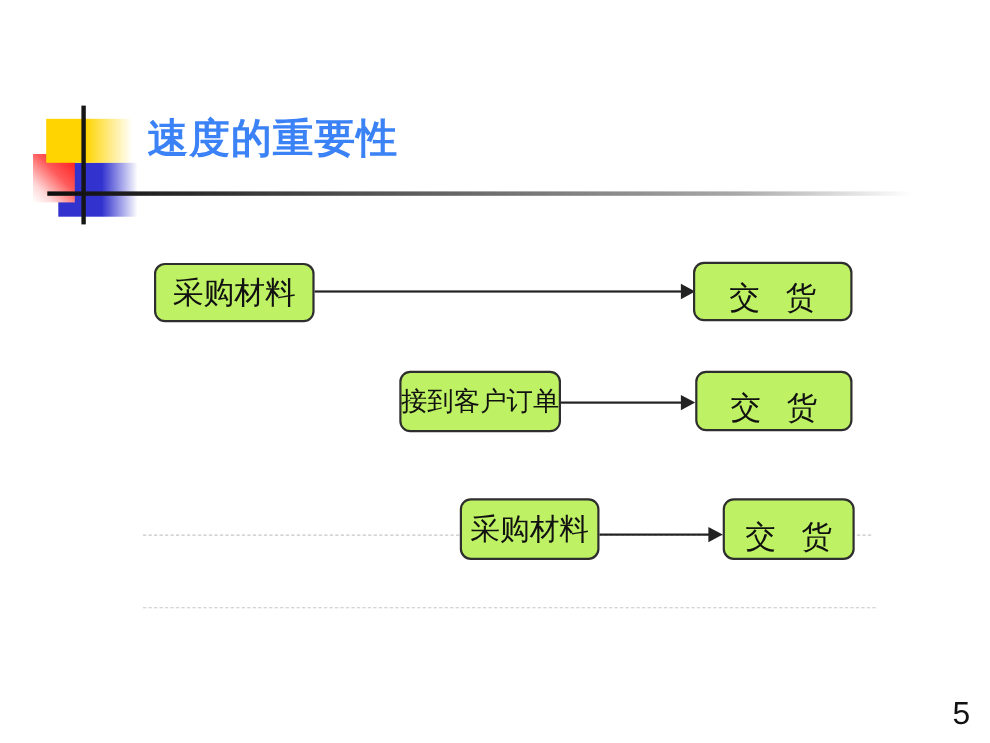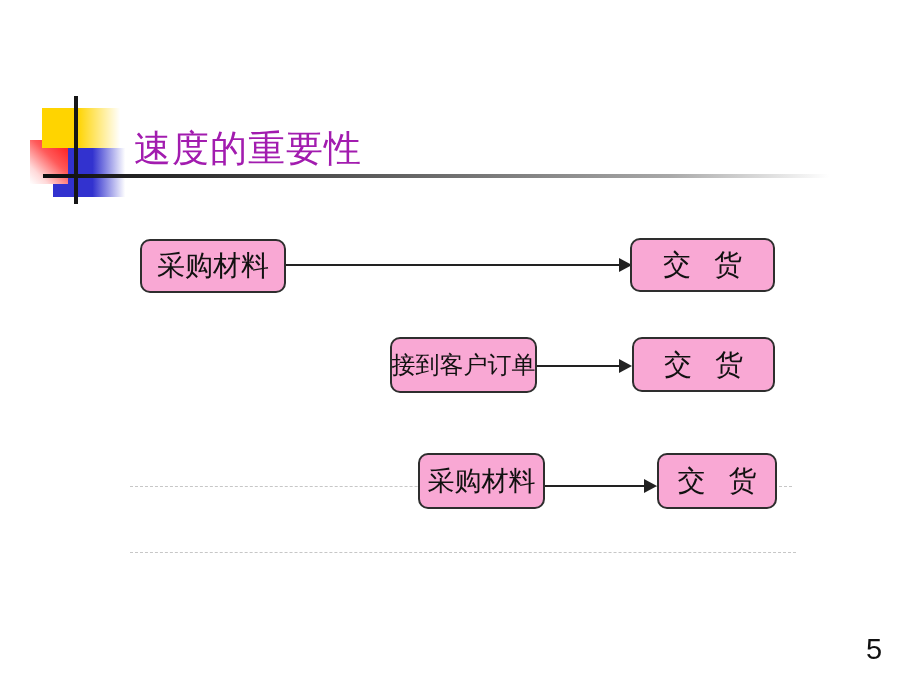--- a/index.html
+++ b/index.html
@@ -24,45 +24,45 @@
   .vline{
     left:74px;top:96px;width:4px;height:108px;background:#161616;
   }
   .hline{
     left:43px;top:174px;width:802px;height:4px;
     background:linear-gradient(to right,#0d0d0d 0%,#2e2e2e 18%,#6e6e6e 50%,#a8a8a8 78%,rgba(255,255,255,0) 98%);
   }
   
   .title{
     position:absolute;left:134px;top:101px;
-    font-size:37px;font-weight:normal;letter-spacing:1px;color:#a21caf;
-    font-family:"Liberation Sans",sans-serif;white-space:nowrap;margin-top:23px;
+    font-size:37px;font-weight:bold;letter-spacing:1px;color:#3b82f6;
+    font-family:"Liberation Sans",sans-serif;white-space:nowrap;
   }
   
   .node{
     position:absolute;box-sizing:border-box;z-index:3;
-    border:2px solid var(--box-border,#2e2e2e);border-radius:10px;background:#f9a8d4;
+    border:2px solid var(--box-border,#2e2e2e);border-radius:10px;background:#bef264;
     display:flex;align-items:center;justify-content:center;
     font-family:"Liberation Serif",serif;color:#111;white-space:nowrap;
   }
   .arrow-line{position:absolute;height:2px;background:#222;z-index:1;}
   .arrow-head{
     position:absolute;width:0;height:0;z-index:2;
     border-top:7px solid transparent;border-bottom:7px solid transparent;
     border-left:13px solid #222;
   }
   .flow-label{
     position:absolute;z-index:3;text-align:center;line-height:27px;
     font-family:"Liberation Serif",serif;font-size:23px;color:#111;white-space:nowrap;
   }
   .flow-label b{font-family:"Liberation Sans",sans-serif;font-weight:bold;}
   .dashed-line{
     position:absolute;height:0;border-top:1px dashed var(--faint-line,#c7c7c7);z-index:0;
   }
-  .wordgap{word-spacing:16px;}
+  .wordgap{word-spacing:16px;align-items:flex-end;}
   
   .footer-question{
     position:absolute;left:196px;top:560px;font-size:29px;color:#242424;
     font-family:"Liberation Serif",serif;white-space:nowrap;letter-spacing:1px;
   }
   .page-number{
     position:absolute;left:858px;top:633px;width:32px;text-align:center;
     font-size:29px;color:#111;font-family:"Liberation Sans",sans-serif;
   }
 </style>
@@ -81,21 +81,21 @@
 
   <div class="node" style="left:140px;top:239px;width:146px;height:54px;font-size:28px;">
     <span>采购材料</span>
   </div>
   <div class="arrow-line" style="left:286px;top:264px;width:336px;"></div>
   <div class="arrow-head" style="left:619px;top:258px;"></div>
   <div class="node wordgap" style="left:630px;top:238px;width:145px;height:54px;font-size:28px;">
     <span>交 货</span>
   </div>
 
-  <div class="node" style="left:363px;top:337px;width:147px;height:56px;font-size:24px;margin-left:27px;">
+  <div class="node" style="left:363px;top:337px;width:147px;height:56px;font-size:24px;">
     <span>接到客户订单</span>
   </div>
   <div class="arrow-line" style="left:510px;top:365px;width:112px;"></div>
   <div class="arrow-head" style="left:619px;top:359px;"></div>
   <div class="node wordgap" style="left:632px;top:337px;width:143px;height:55px;font-size:28px;">
     <span>交 货</span>
   </div>
 
   <div class="dashed-line" style="left:130px;top:486px;width:662px;"></div>
   <div class="node" style="left:418px;top:453px;width:127px;height:56px;font-size:27px;">

